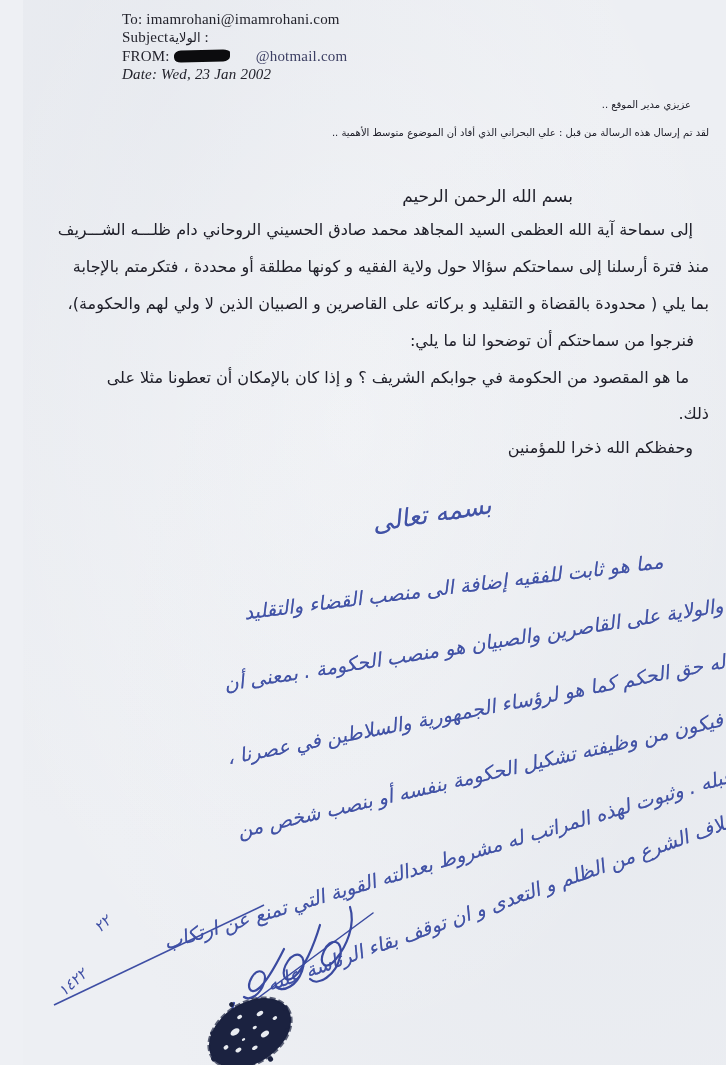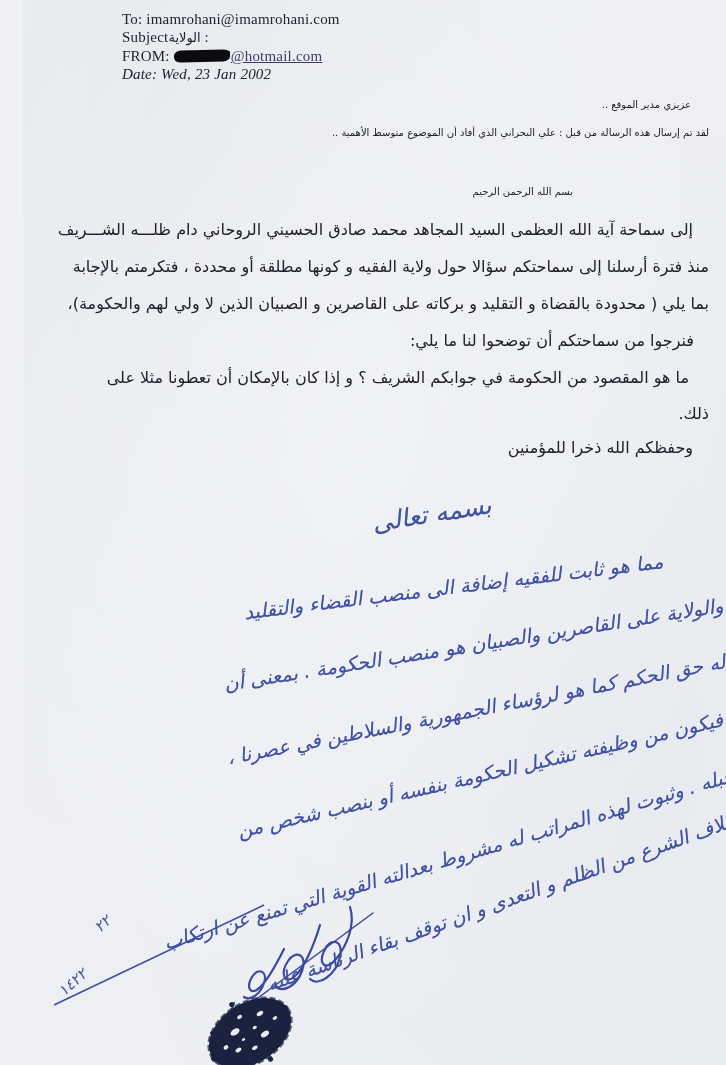--- a/index.html
+++ b/index.html
@@ -25,29 +25,29 @@
     letter-spacing:0.2px;
   }
   .email-header .row{white-space:nowrap;}
   .subject-ar{direction:rtl;unicode-bidi:isolate;font-family:"DejaVu Sans",sans-serif;font-size:13px;}
   .redaction{
     display:inline-block;width:56px;height:12px;background:#0c0c0e;
     border-radius:7px/5px;vertical-align:-1px;margin:0 1px 0 4px;
     box-shadow:3px -2px 0 -3px #0c0c0e, -2px 2px 0 -3px #0c0c0e;
     transform:rotate(-1.5deg);
   }
-  .from-domain{color:#3c3f63;text-decoration:underline;}
+  .from-domain{color:#3c3f63;padding-left:25px;}
   .date-row{font-style:italic;}
   
   .ar{
     position:absolute;direction:rtl;unicode-bidi:isolate;white-space:nowrap;
     font-family:"DejaVu Sans", sans-serif;color:#20202a;
   }
   .fwd-line{font-size:10px;}
-  .basmala-typed{font-size:10px;}
+  .basmala-typed{font-size:17px;}
   .letter-line{font-size:16px;}
   
   .hw{
     position:absolute;direction:rtl;unicode-bidi:isolate;white-space:nowrap;
     font-family:"DejaVu Sans", sans-serif;font-style:italic;
     color:#4152a6;transform-origin:100% 50%;
     text-shadow:0 0 0.5px rgba(65,82,166,0.55);
   }
   .hw-basmala{font-size:25px;}
   .hw-line{font-size:19.5px;}

